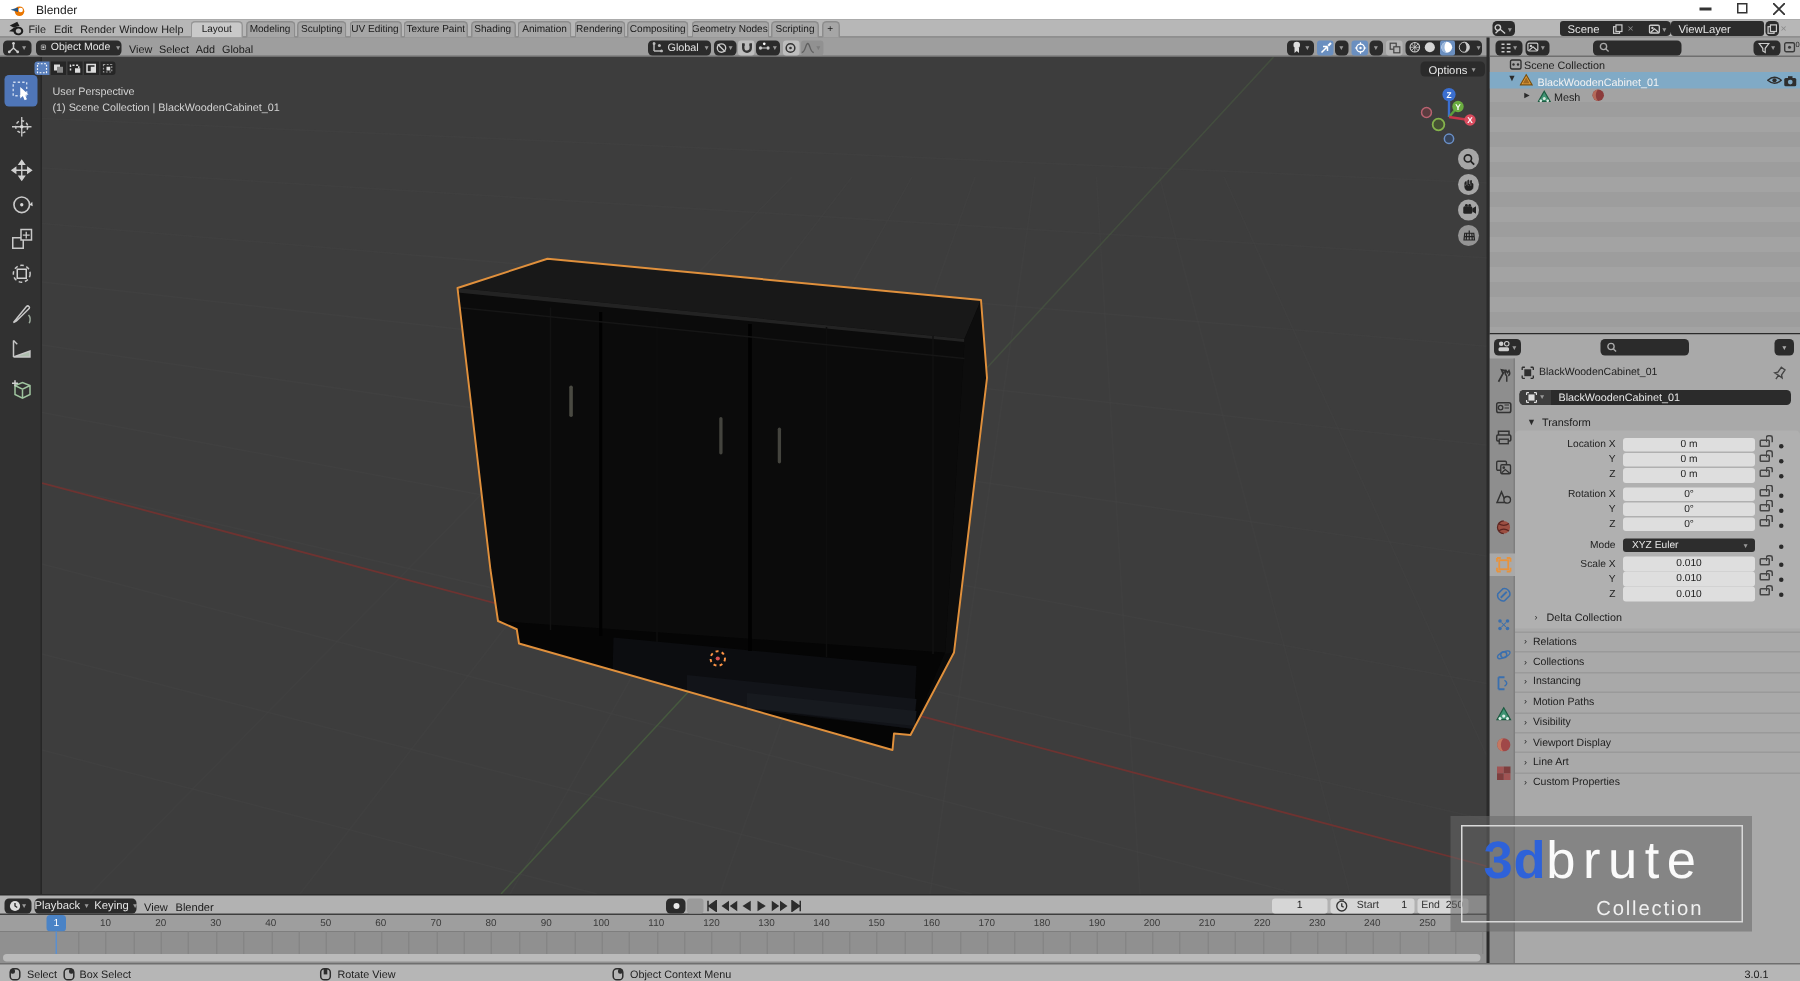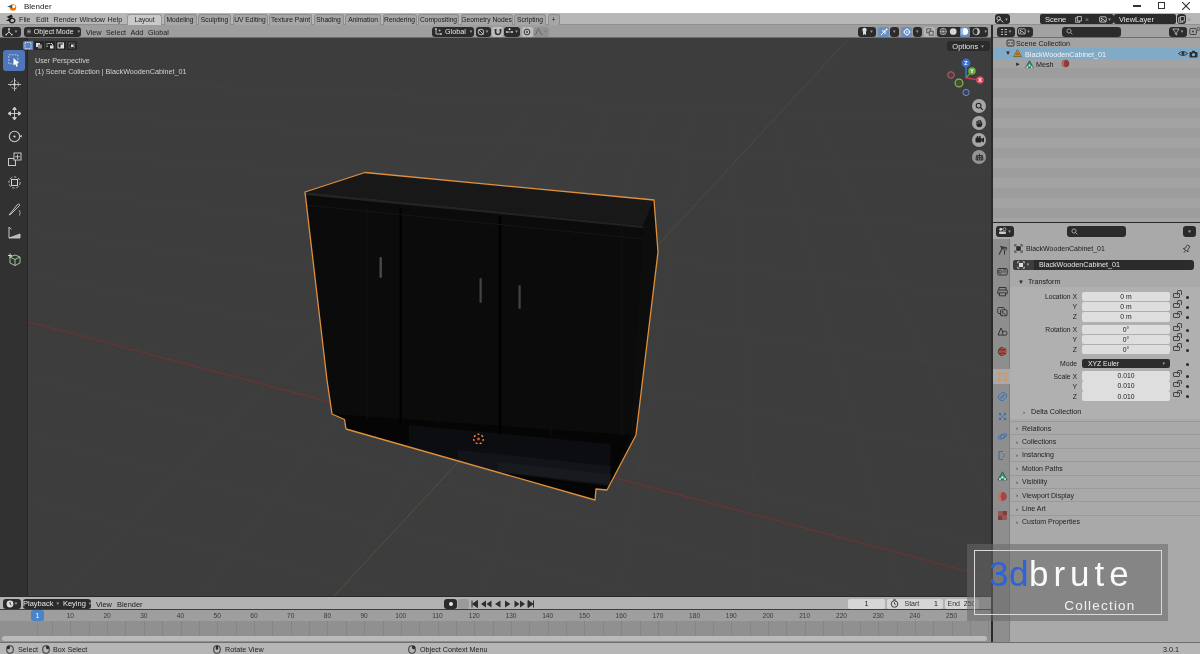--- a/index.html
+++ b/index.html
@@ -39,21 +39,21 @@
 #tlheader{left:0;top:596px;width:993px;height:13px;background:#b2b2b2;border-top:1.5px solid #2a2a2a}
 #tlruler{left:0;top:609.5px;width:993px;height:11.5px;background:#9e9e9e}
 #tlbody{left:0;top:621px;width:993px;height:20.5px;background:#909090}
 .fnum{position:absolute;top:2px;font-size:6.6px;color:#3a3a3a;transform:translateX(-50%)}
 
 #statusbar{left:0;top:641.5px;width:1200px;height:12.5px;background:#b6b6b6;border-top:1px solid #6f6f6f;font-size:7.2px;color:#222}
 
 #wm{left:967px;top:543.5px;width:200.5px;height:77.5px;background:rgba(104,104,104,0.55);z-index:50}
 #wm .inner{position:absolute;left:6.5px;top:6.5px;right:6px;bottom:6px;border:1.5px solid #d9d9d9}
 #wm .l1{position:absolute;left:22px;top:10px;font-size:35px;letter-spacing:0.5px;color:#fafafa}
-#wm .l1 b{color:#2e62d9;font-weight:normal}
+#wm .l1 b{color:#2e62d9;font-weight:bold}
 #wm .l2{position:absolute;right:32px;top:54.5px;font-size:13.5px;color:#f0f0f0;letter-spacing:1.2px}
 </style>
 </head>
 <body>
 
 <div class="abs" id="titlebar">
   <svg class="abs" style="left:7px;top:2px" width="10" height="9" viewBox="0 0 10 9">
       <circle cx="6" cy="5.5" r="3.2" fill="#ea7600"></circle>
       <circle cx="6.8" cy="4.6" r="1.5" fill="#fff"></circle>
       <path d="M0 4.5 L5 3 L5 6 Z" fill="#265787"></path>

